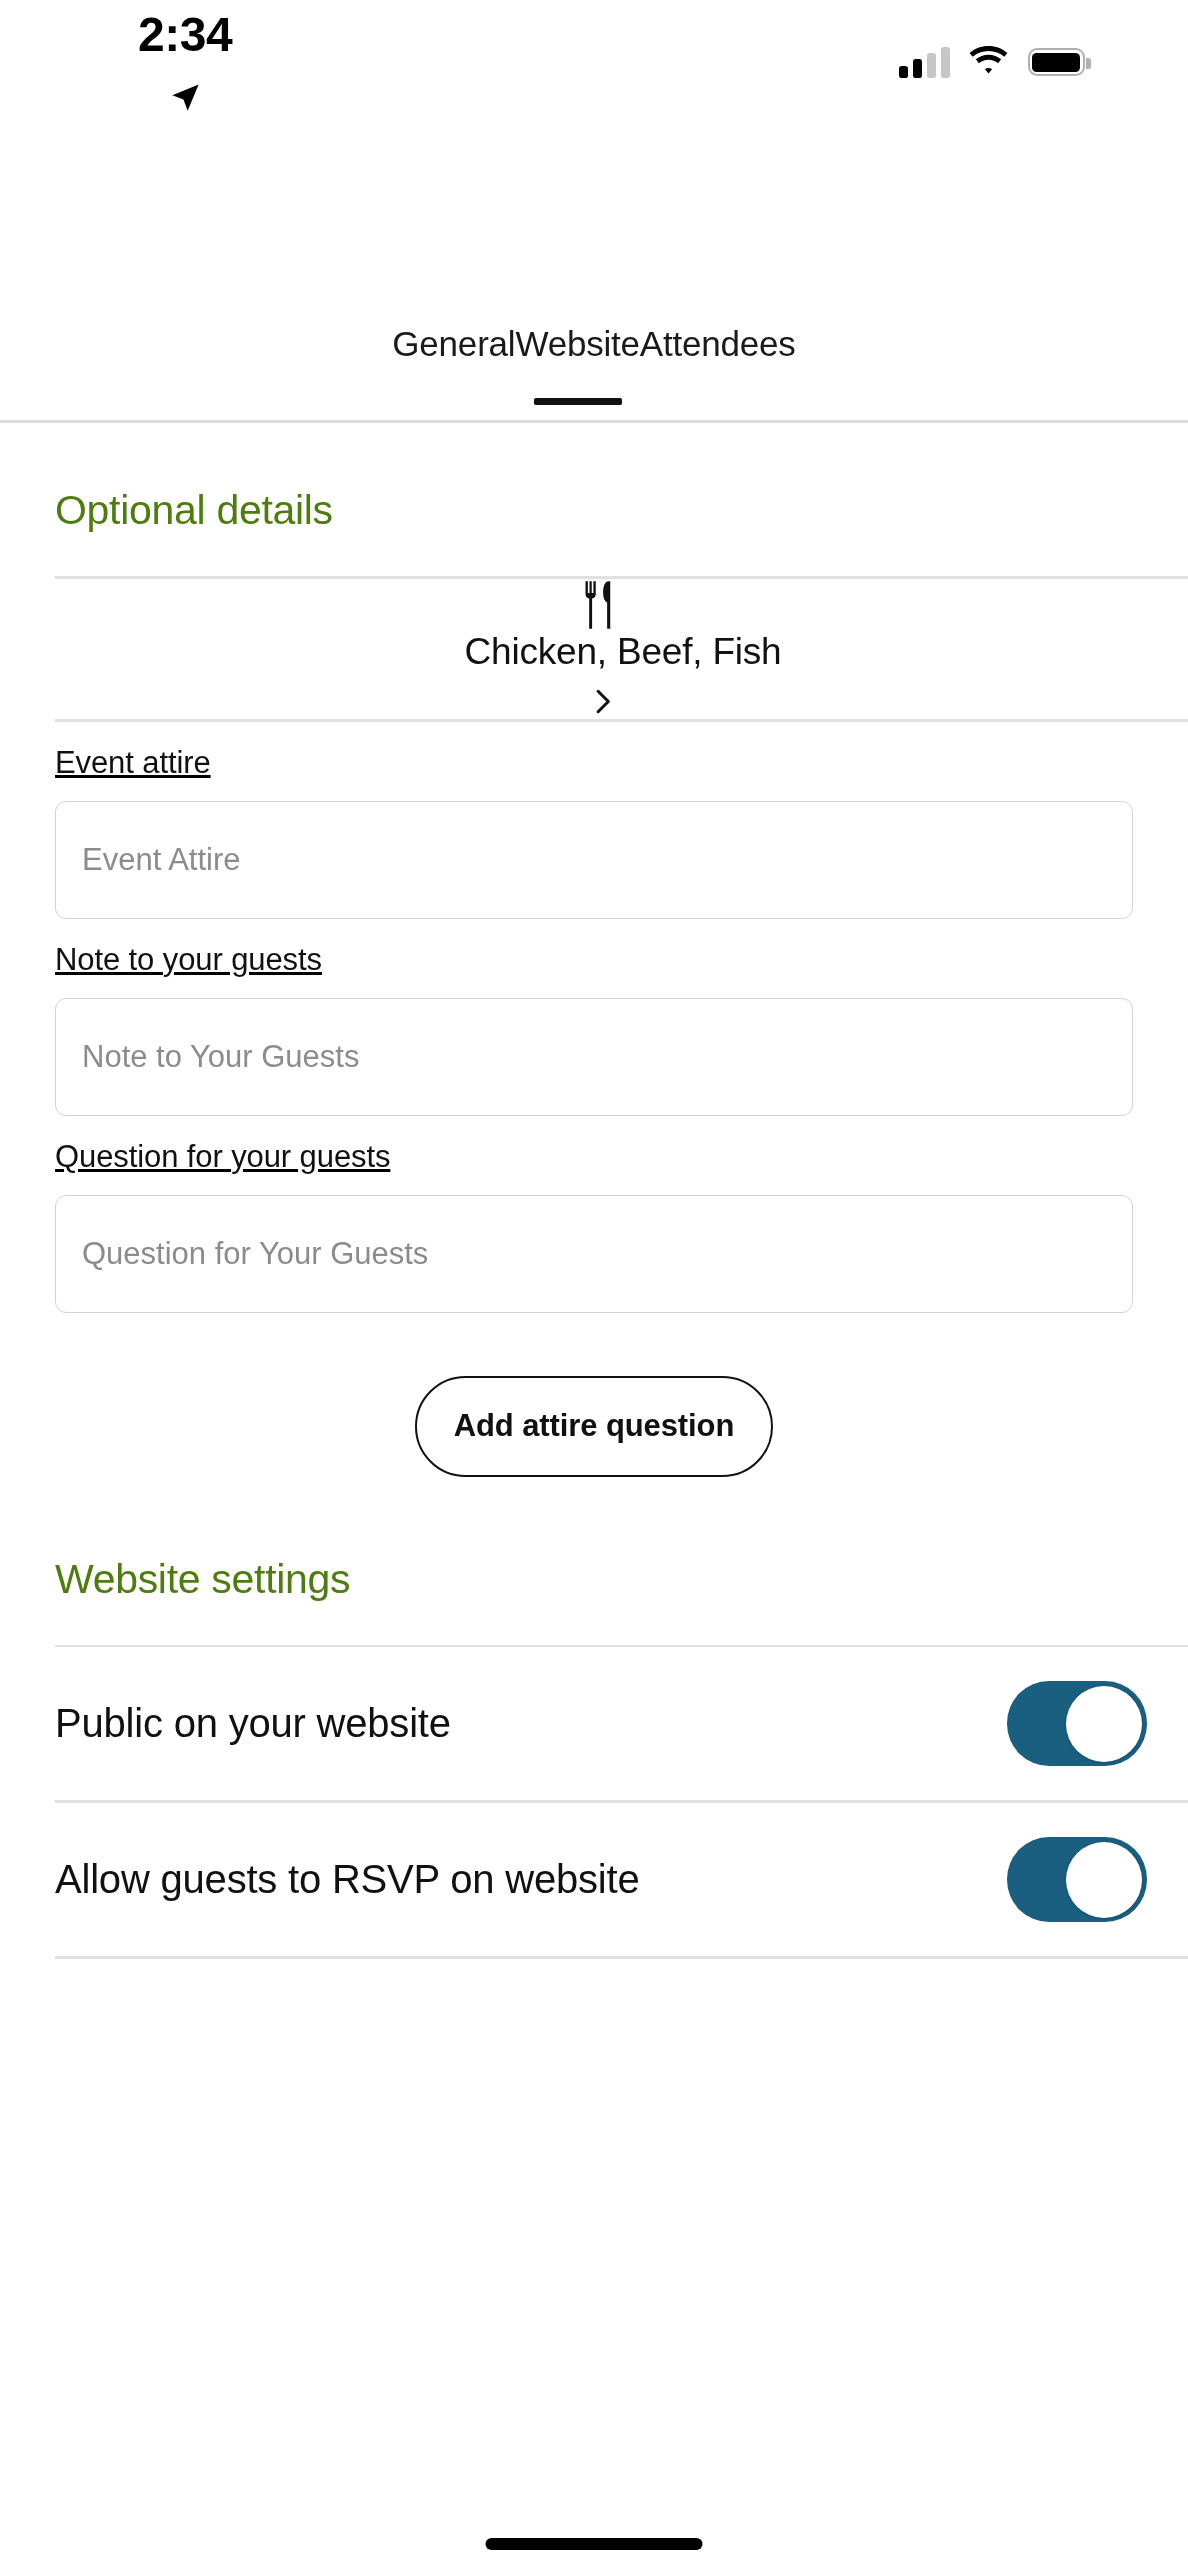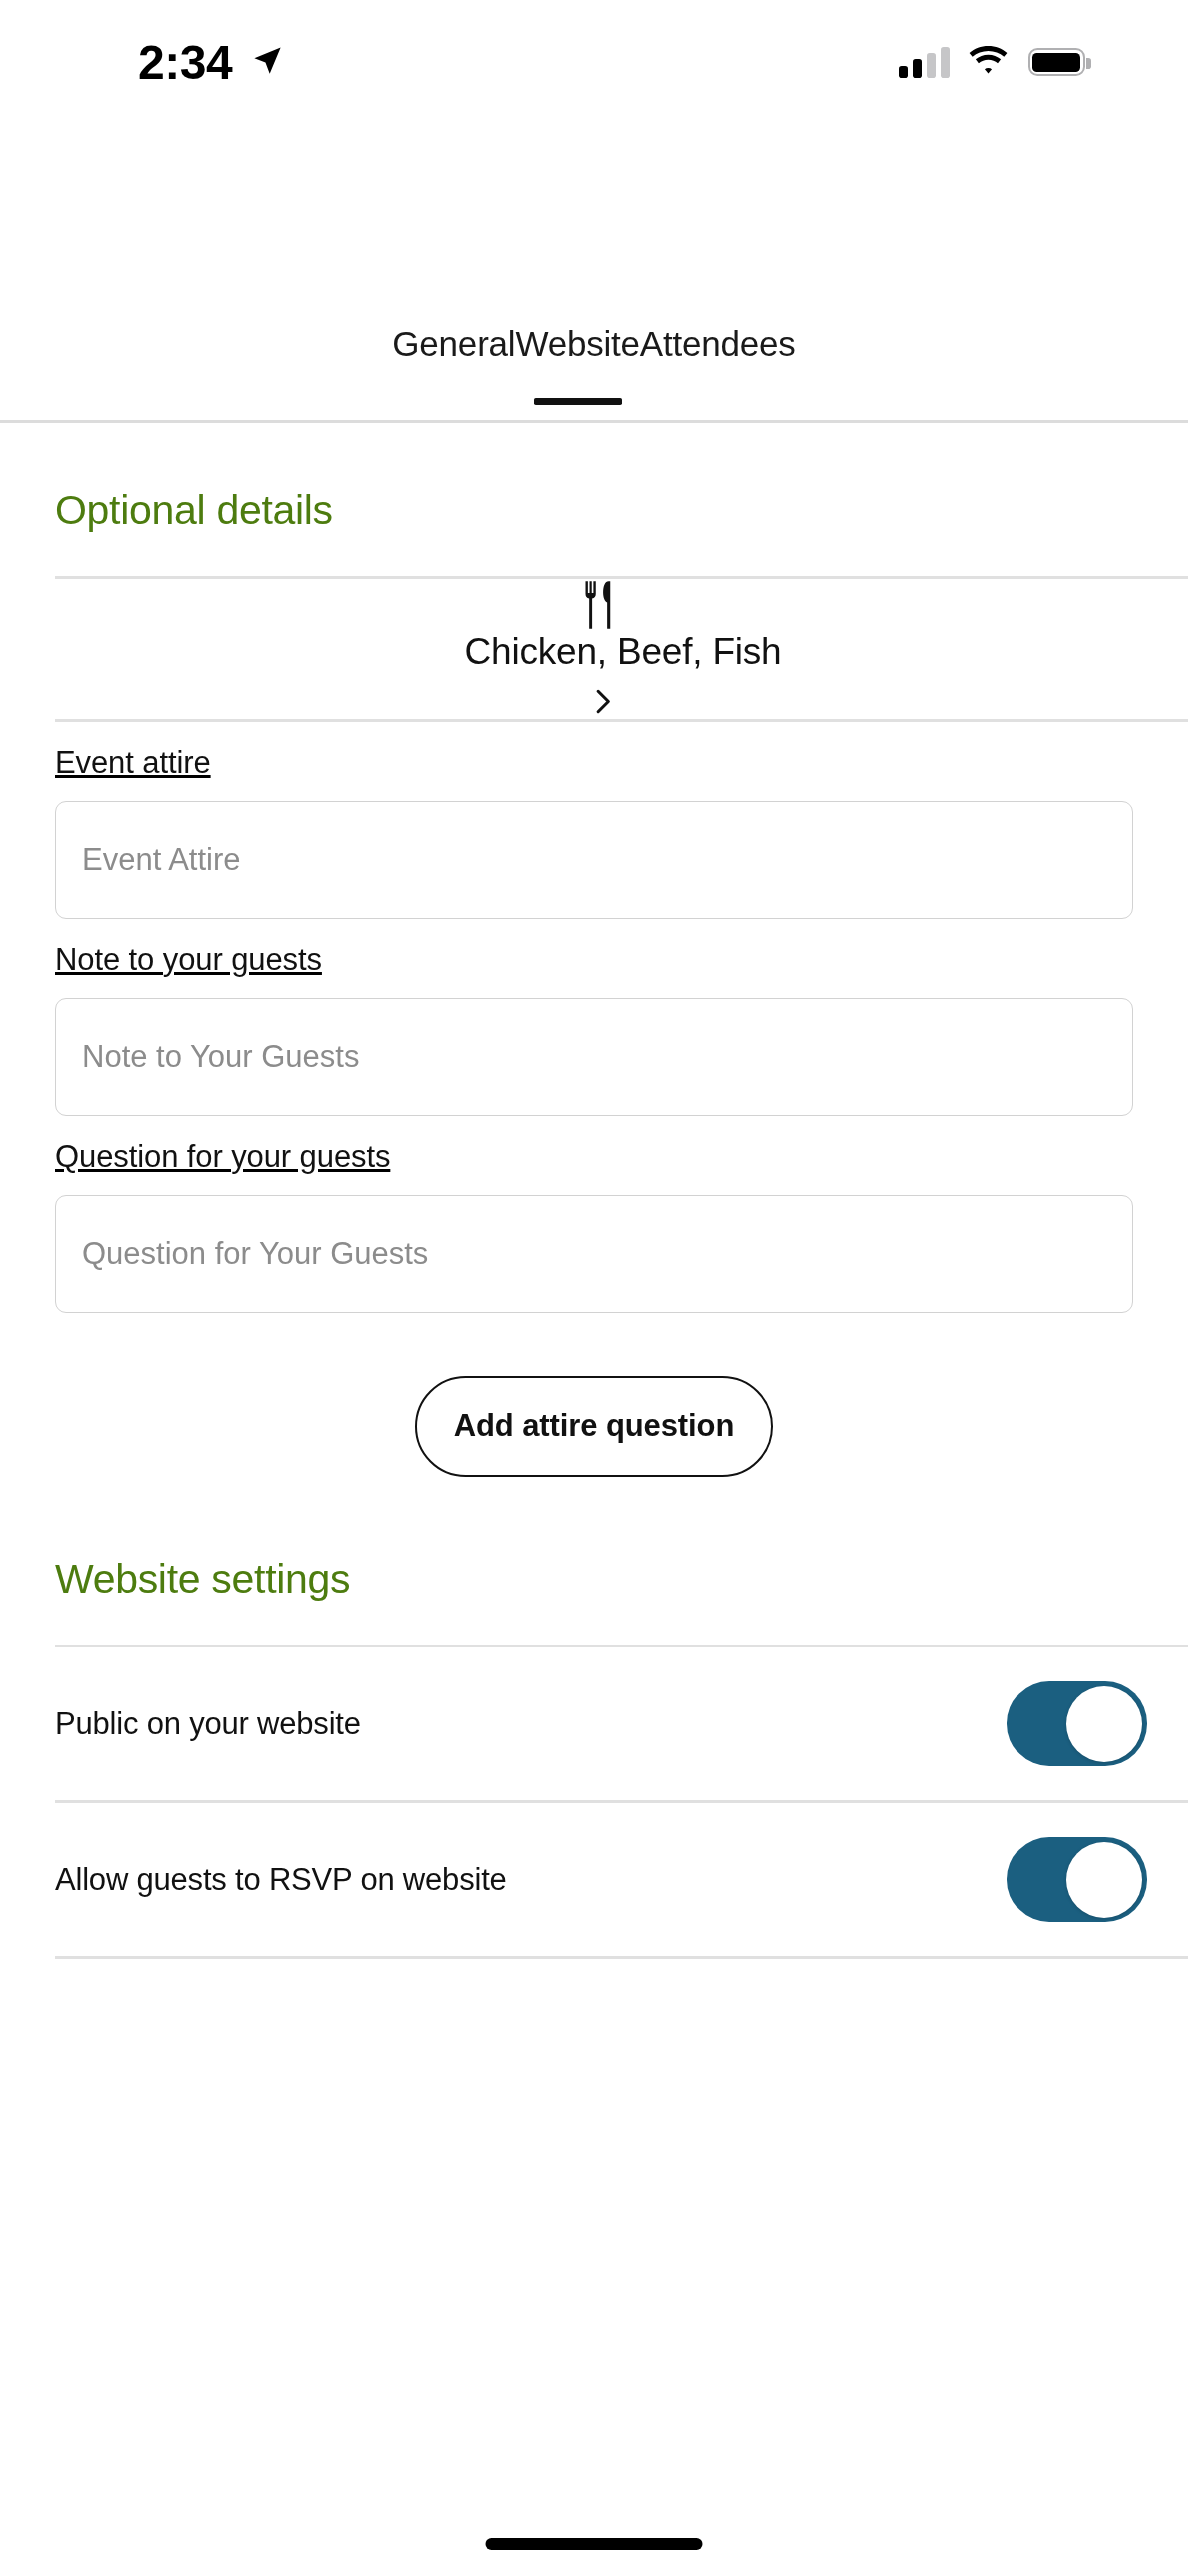--- a/index.html
+++ b/index.html
@@ -27,20 +27,21 @@
     align-items: center;
     justify-content: space-between;
     padding: 0 85px 0 0;
   }
   .sb-left {
     display: flex;
     align-items: center;
     gap: 18px;
     padding-left: 138px;
     margin-top: 13px;
+    flex-direction: column;
   }
   .sb-time {
     font-size: 48px;
     font-weight: 600;
     color: #000;
     letter-spacing: -0.5px;
   }
   .loc-arrow { display: block; }
   .sb-right {
     display: flex;
@@ -232,21 +233,21 @@
   
   .toggle-row {
     display: flex;
     align-items: center;
     justify-content: space-between;
     height: 153px;
     padding-left: 55px;
     padding-right: 41px;
   }
   .toggle-label {
-    font-size: 31px;
+    font-size: 40px;
     color: #111;
     letter-spacing: -0.2px;
   }
   .switch {
     width: 140px;
     height: 85px;
     border-radius: 42px;
     background: #1b5f80;
     position: relative;
     flex: none;

